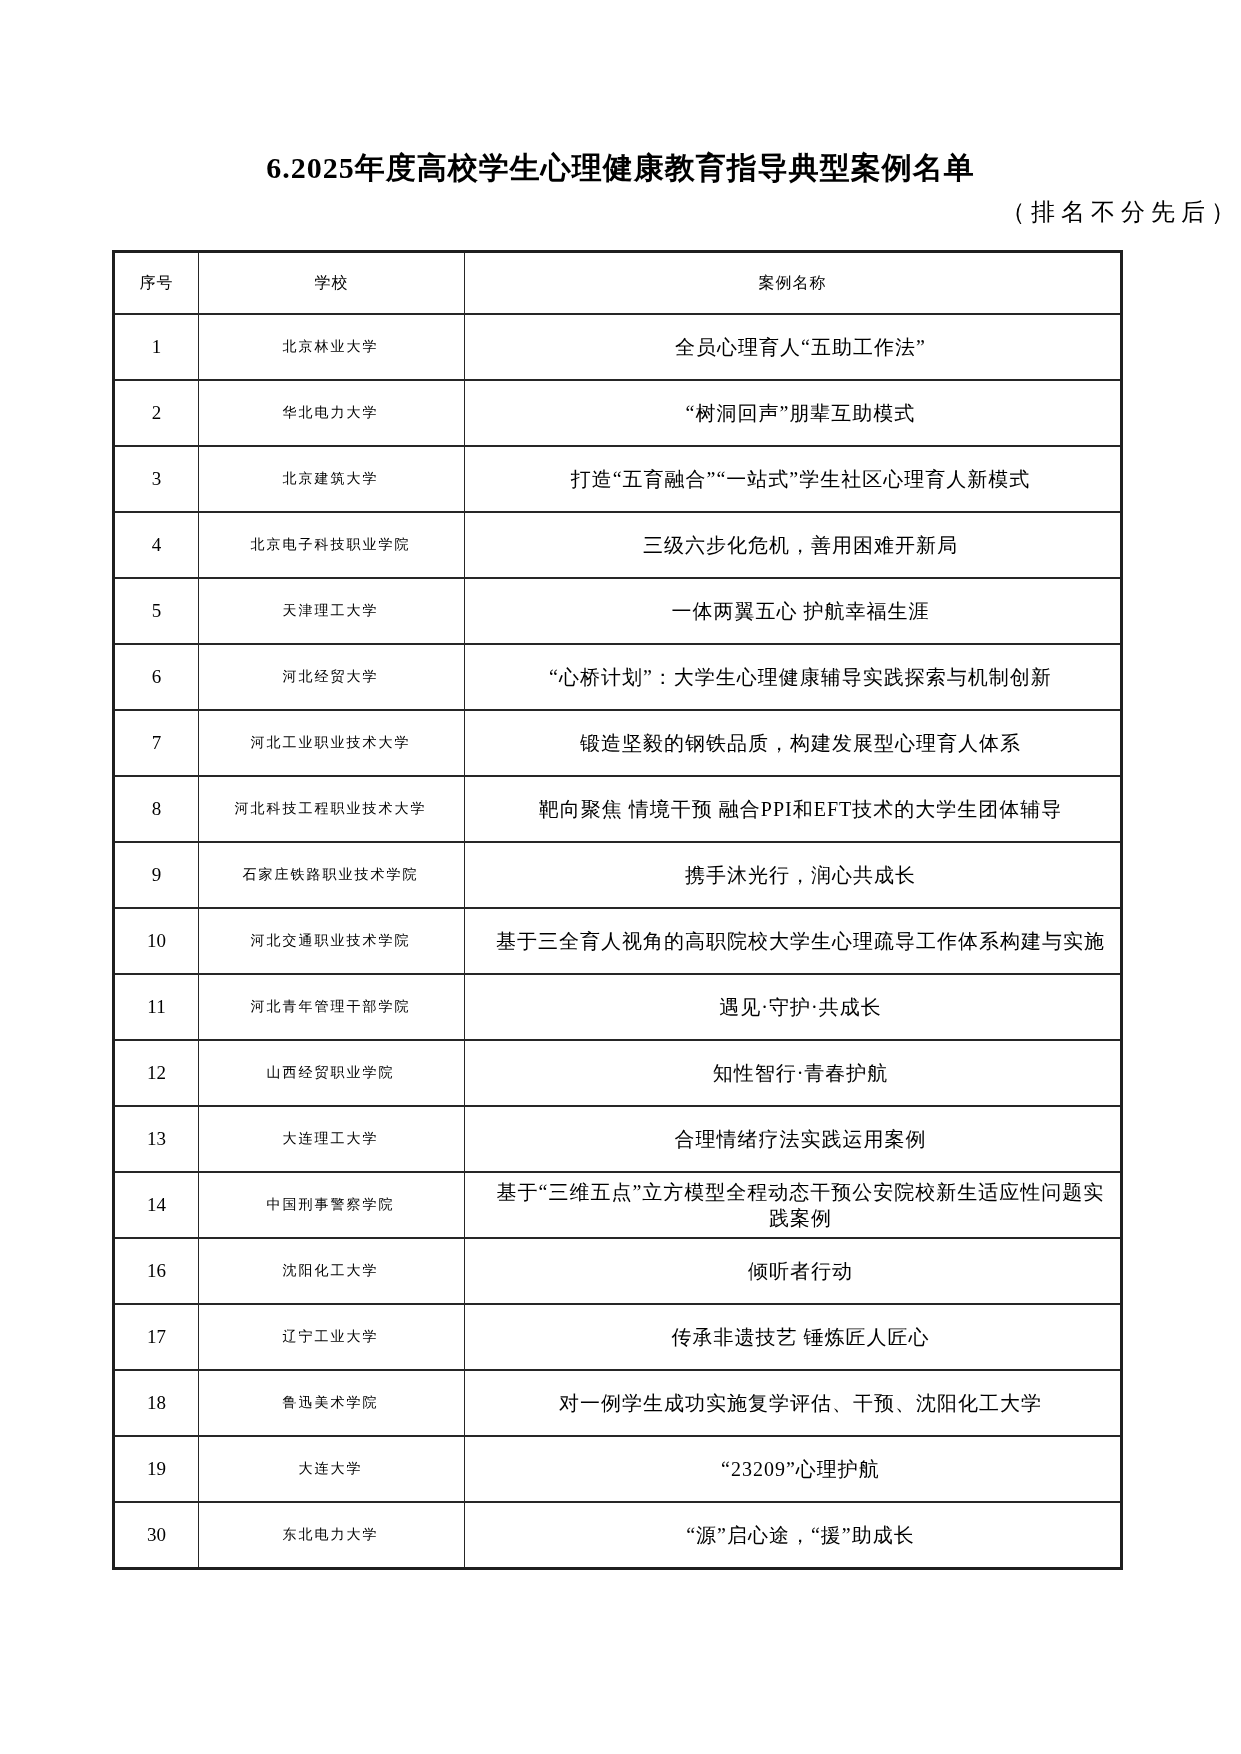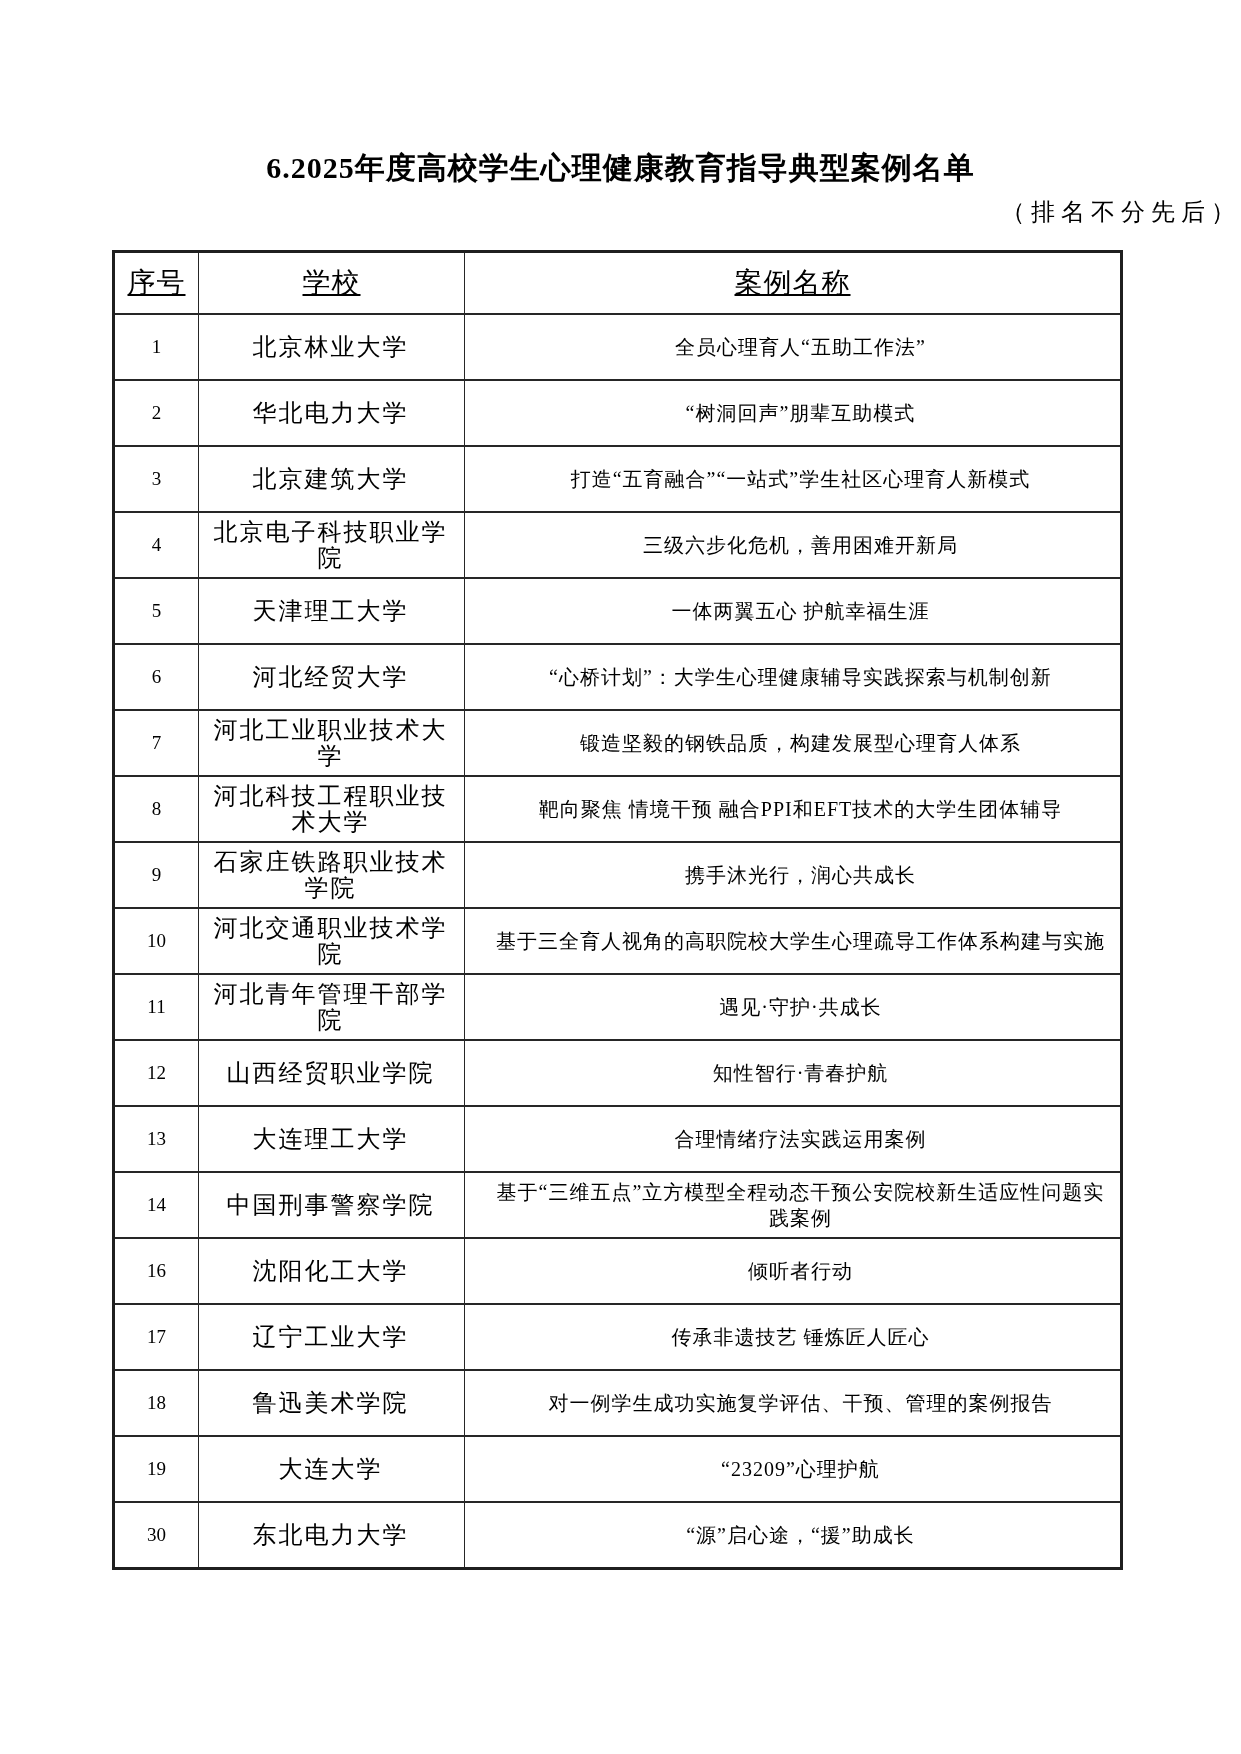--- a/index.html
+++ b/index.html
@@ -46,38 +46,37 @@
     border-top:2px solid #262626;
     border-bottom:2px solid #262626;
     text-align:center;
     vertical-align:middle;
     padding:2px 8px;
     overflow:hidden;
   }
   .case-table thead th{
     height:56px;
     font-family:"Liberation Sans", sans-serif;
-    font-size:28px;
+    font-size:16px;
     font-weight:normal;
     color:#000000;
     letter-spacing:1px;
-    text-decoration:underline;
   }
   .case-table tbody td{
     height:60px;
     font-family:"Liberation Serif", serif;
     color:#000000;
     line-height:26px;
   }
   td.col-no{
     font-size:19px;
     letter-spacing:0;
   }
   td.col-school{
-    font-size:24px;
+    font-size:14px;
     letter-spacing:2px;
     padding-left:6px;
   }
   td.col-case{
     font-size:20px;
     letter-spacing:1px;
     padding-left:24px;
   }
 </style>
 </head>
@@ -179,21 +178,21 @@
           <td class="col-case">倾听者行动</td>
         </tr>
         <tr>
           <td class="col-no">17</td>
           <td class="col-school">辽宁工业大学</td>
           <td class="col-case">传承非遗技艺 锤炼匠人匠心</td>
         </tr>
         <tr>
           <td class="col-no">18</td>
           <td class="col-school">鲁迅美术学院</td>
-          <td class="col-case">对一例学生成功实施复学评估、干预、管理的案例报告</td>
+          <td class="col-case">对一例学生成功实施复学评估、干预、沈阳化工大学</td>
         </tr>
         <tr>
           <td class="col-no">19</td>
           <td class="col-school">大连大学</td>
           <td class="col-case">“23209”心理护航</td>
         </tr>
         <tr>
           <td class="col-no">30</td>
           <td class="col-school">东北电力大学</td>
           <td class="col-case">“源”启心途，“援”助成长</td>

